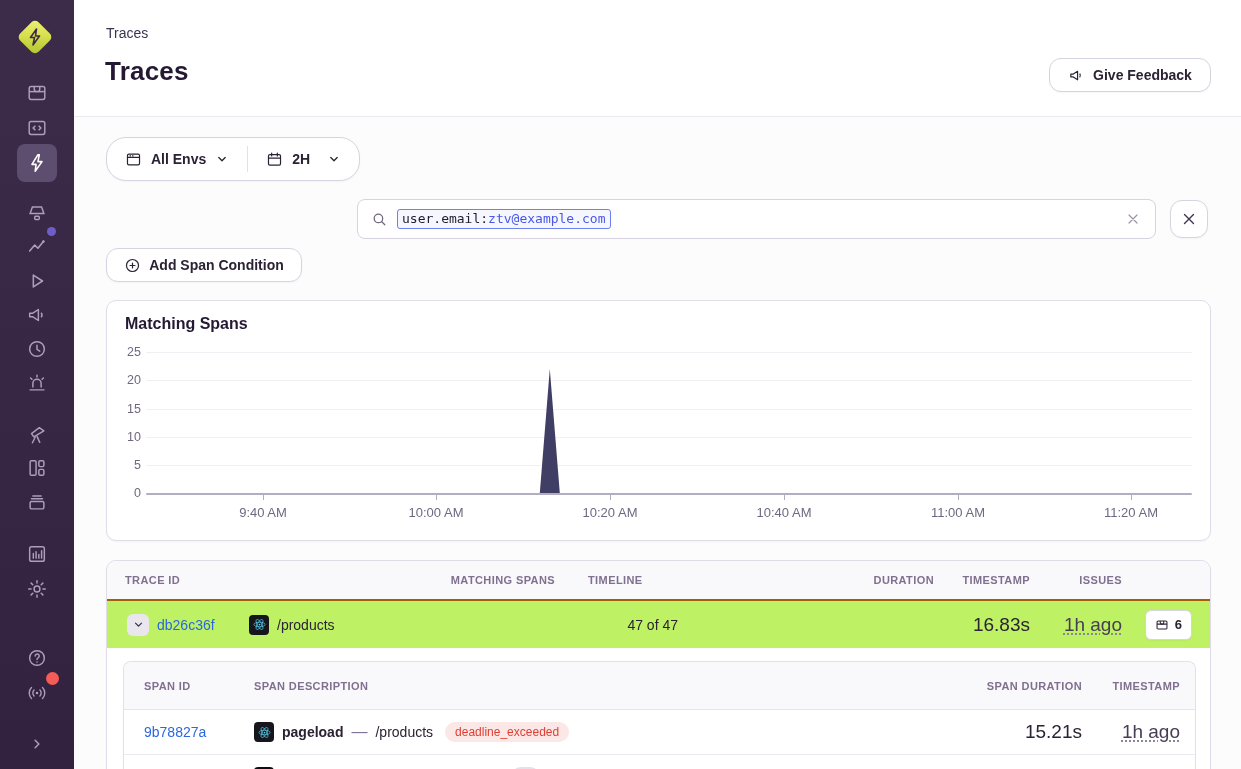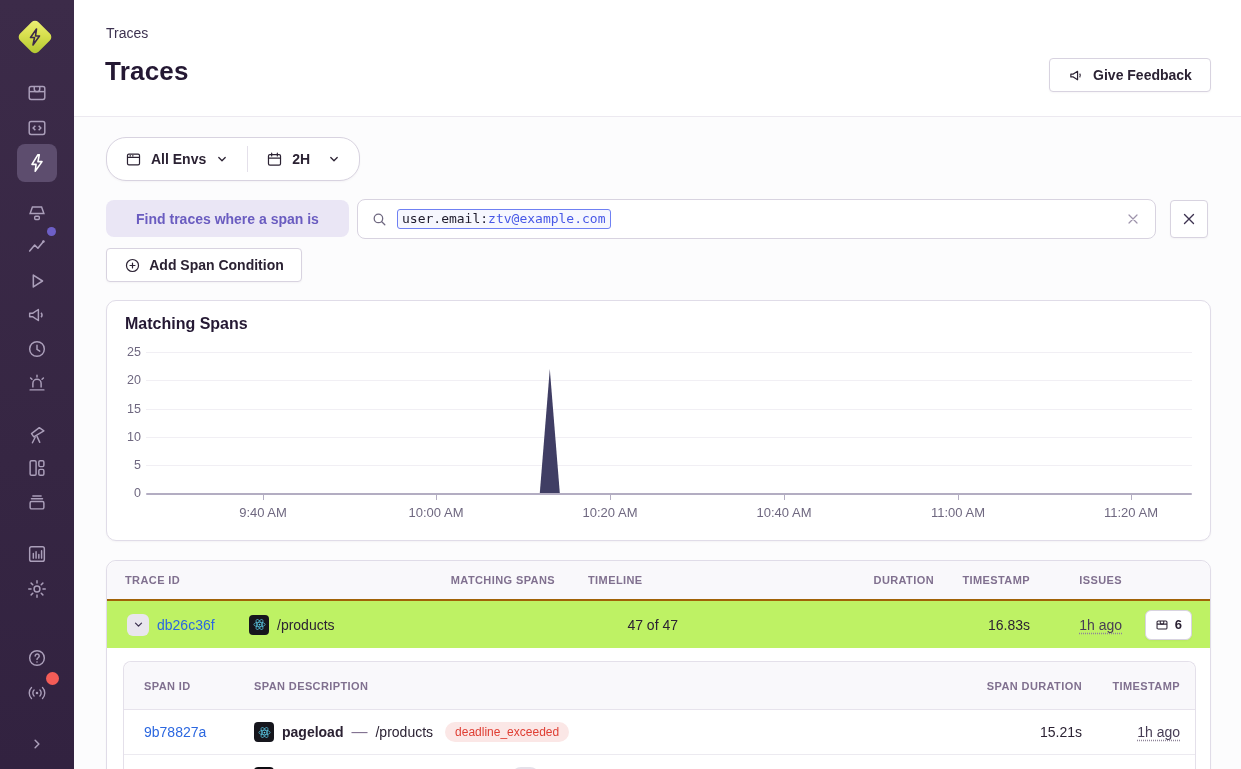--- a/index.html
+++ b/index.html
@@ -18,21 +18,21 @@
   .nav-item.active { background:#5d4d6e; border-radius:8px; color:#ffffff; height:38px; }
   .nav-dot { position:absolute; width:9px; height:9px; border-radius:50%; top:-2px; right:1px; }
   .nav-dot.purple { background:#6d5fc7; }
   .nav-dot.red { background:#f45c57; }
 
   
   .main { position:absolute; left:74px; top:0; width:1167px; height:769px; }
   .page-header { position:absolute; left:0; top:0; width:100%; height:117px; background:#ffffff; border-bottom:1px solid #ece9f0; }
   .breadcrumb { position:absolute; left:32px; top:25px; font-size:14px; color:#3d3250; }
   .page-title { position:absolute; left:31px; top:56px; font-size:26px; font-weight:800; color:#241833; letter-spacing:.2px; }
-  .btn { background:#fff; border:1px solid #d8d3e0; border-radius:4px; display:flex; align-items:center; gap:8px;
+  .btn { background:#fff; border:1px solid #d8d3e0; border-radius:12px; display:flex; align-items:center; gap:8px;
     font-size:14px; font-weight:700; color:#2b2233; cursor:pointer; box-shadow:0 1px 2px rgba(43,34,51,.04); }
   .feedback-btn { position:absolute; left:975px; top:58px; width:162px; height:34px; justify-content:center; }
 
   
   .filter-group { position:absolute; left:32px; top:137px; height:44px; display:flex; align-items:stretch;
     background:#fff; border:1px solid #d8d3e0; border-radius:20px; box-shadow:0 1px 2px rgba(43,34,51,.04); }
   .filter-btn { display:flex; align-items:center; gap:9px; padding:0 18px; font-size:14px; font-weight:700; cursor:pointer; }
   .filter-sep { width:1px; background:#e4e0ea; margin:8px 0; }
 
   
@@ -68,21 +68,21 @@
   .th.right { text-align:right; }
   .th.pad-r { padding-right:24px; }
   .th.pad-l { padding-left:9px; }
   .trace-row { height:47px; background:#bef264; border-bottom:0; }
   .cell-flex { display:flex; align-items:center; gap:8px; min-width:0; }
   .chev-btn { width:22px; height:22px; background:#e9e6ee; border-radius:6px; border:0; display:flex; align-items:center; justify-content:center; color:#3d3250; cursor:pointer; margin-left:2px; }
   .id-link { color:#2b67e0; font-size:14px; text-decoration:none; cursor:pointer; }
   .plat-icon { width:20px; height:20px; border-radius:4px; background:#16161d; display:flex; align-items:center; justify-content:center; flex:none; }
   .plat-icon.black { background:#0d0d12; }
   .cell-text { font-size:14px; color:#2b2233; white-space:nowrap; }
-  .cell-right { text-align:right; font-size:14px; color:#2b2233; padding-right:0; }
+  .cell-right { text-align:right; font-size:19px; color:#2b2233; padding-right:0; }
   .matching { text-align:right; padding-right:24px; font-size:14px; }
   .track { position:relative; height:14px; width:220px; background:#e9e7ed; border-radius:2px; overflow:hidden; }
   .track .seg { position:absolute; top:0; height:100%; }
   .trace-track { margin-left:11px; }
   .ts { text-decoration:underline dotted; text-underline-offset:3px; text-decoration-color:#8e8499; color:#473d55; }
   .issues-btn { justify-self:end; height:30px; padding:0 9px; gap:6px; font-size:13px; border-radius:6px; }
 
   
   .span-panel { position:absolute; left:16px; top:100px; width:1073px; border:1px solid #e4e0ea; border-bottom:0; border-radius:8px 8px 0 0; background:#fff; }
   .span-grid { display:grid; grid-template-columns:110px 460px 240px 128px 98px; align-items:center; padding:0 17px 0 20px; }
@@ -248,21 +248,20 @@
           <rect x="3.5" y="5" width="17" height="15" rx="2"></rect>
           <path d="M3.5 10h17M8 3v4M16 3v4" stroke-linecap="round"></path>
         </svg>
       <span>2H</span>
       <svg width="14" height="14" viewBox="0 0 24 24" fill="none" stroke="#2b2233" stroke-width="2.2" style="margin-left:8px">
           <path d="m6.5 9.5 5.5 5.5 5.5-5.5" stroke-linecap="round" stroke-linejoin="round"></path>
         </svg>
     </div>
   </div>
 
-  <div class="cond-pill">Find traces where a span is</div>
 
   <div class="search-bar">
     <svg width="17" height="17" viewBox="0 0 24 24" fill="none" stroke="#6f6880" stroke-width="1.8">
         <circle cx="10.5" cy="10.5" r="6"></circle>
         <path d="m15.2 15.2 4.3 4.3" stroke-linecap="round"></path>
       </svg>
     <span class="token">
       <span class="token-key">user.email:</span>
         <span class="token-value">ztv@example.com</span>
     </span>

